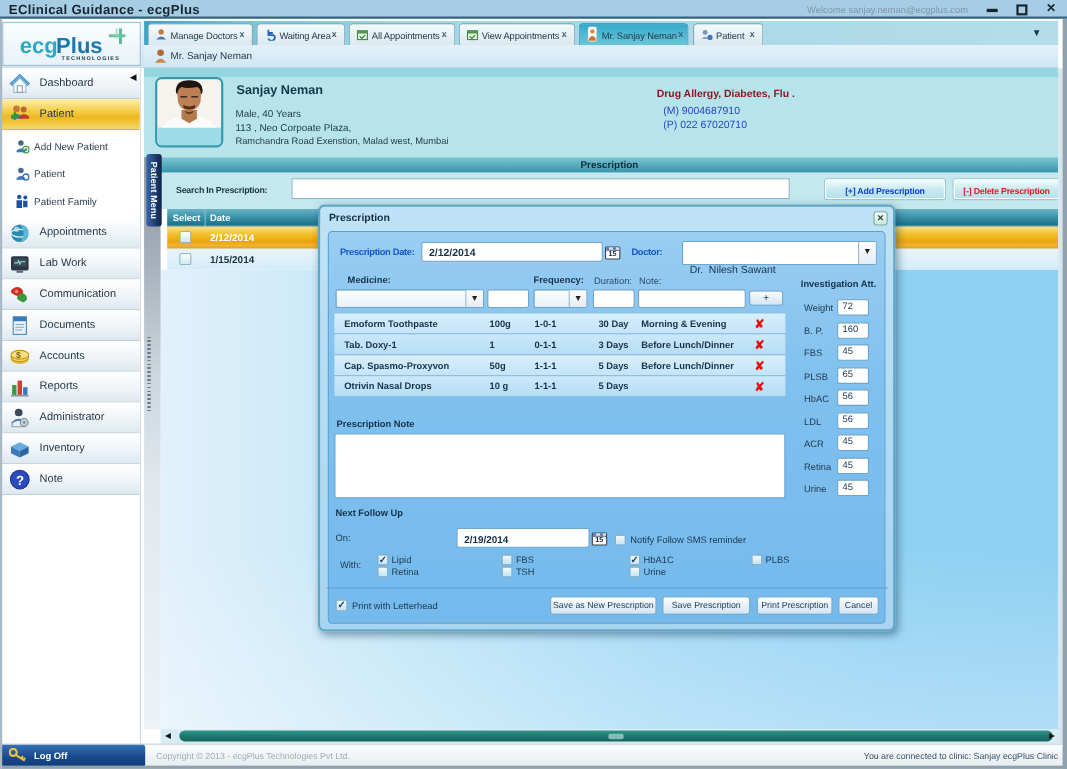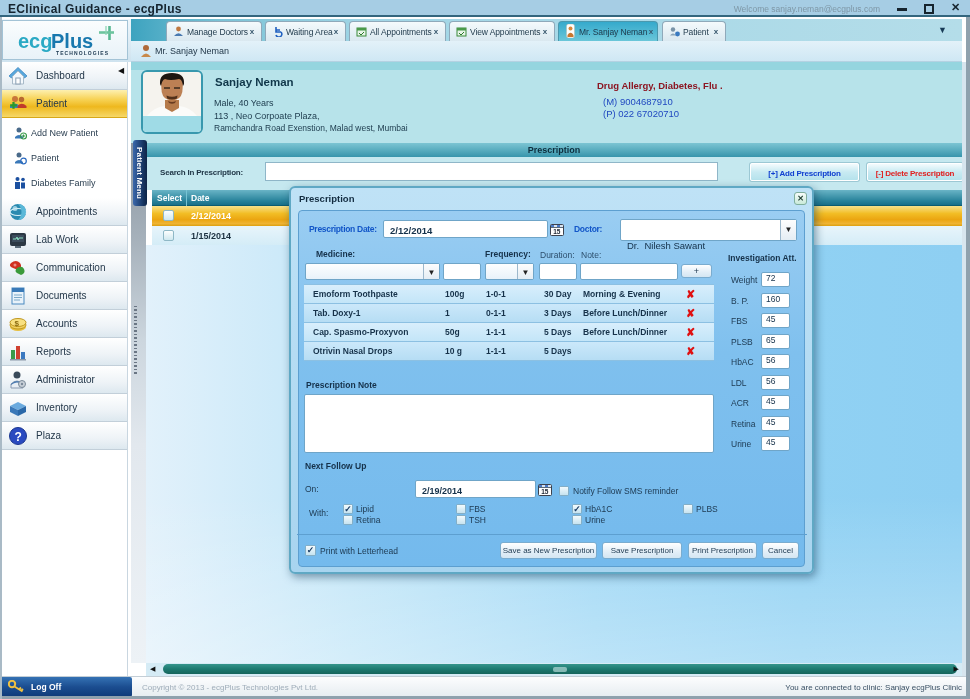--- a/index.html
+++ b/index.html
@@ -8,21 +8,21 @@
 .abs { position:absolute; }
 
 #titlebar { left:0; top:0; width:970px; height:17px; background:#a6cde4; border-bottom:2px solid #33667e; }
 #title-text { left:8px; top:2px; font-size:12px; font-weight:bold; color:#15242f; letter-spacing:0.3px; }
 #welcome { right:90px; top:4px; font-size:8.5px; color:#7e97a6; }
 
 #logo-zone { left:0; top:19px; width:131px; height:43px; background:linear-gradient(#eef6fb,#cfe3ef);text-align:right; }
 #logo-box { left:2px; top:1px; width:126px; height:40px; background:linear-gradient(#fafdfe,#e8f2f8); border:1px solid #a3c3d6; }
 
 #tabstrip { left:131px; top:19px; width:831px; height:22px; background:linear-gradient(90deg,#3da3bf 0,#7cc3d6 90px,#a2d6e6 240px,#b4dde9 100%); }
-.tab { position:absolute; top:2px; height:38px; white-space:nowrap; background:linear-gradient(#f4fafc,#d8e7ef 55%,#c6dbe7); border:1px solid #8fa9ba; border-bottom:none; border-radius:4px 4px 0 0; font-size:8.5px; color:#1d3749; letter-spacing:-0.1px; white-space:nowrap;margin-left:32px; }
+.tab { position:absolute; top:2px; height:38px; white-space:nowrap; background:linear-gradient(#f4fafc,#d8e7ef 55%,#c6dbe7); border:1px solid #8fa9ba; border-bottom:none; border-radius:4px 4px 0 0; font-size:8.5px; color:#1d3749; letter-spacing:-0.1px; white-space:nowrap; }
 .tab .tx { position:absolute; top:5px; }
 .tab .cl { position:absolute; top:5px; right:7px; font-size:8px; color:#39586e; font-weight:bold; }
 .tab.sel { background:linear-gradient(#35aacc,#6ec8da 55%,#a4e2ee); border-color:#4a98ae; }
 .ticon { position:absolute; left:6px; top:4px; width:11px; height:11px; }
 #tab-arrow { right:14px; top:6px; font-size:9px; color:#173a55; }
 
 #breadcrumb { left:131px; top:41px; width:831px; height:21px; background:linear-gradient(#e3f1f9,#cfe7f4); border-bottom:1px solid #b4d2e2; }
 #breadcrumb .tx { position:absolute; left:24px; top:5px; font-size:9px; color:#22384a; }
 
 #sidebar { left:0; top:62px; width:128px; height:614px; background:#fff; border-right:1px solid #c9d6e0; }
@@ -212,21 +212,21 @@
       </svg>
       <span class="tx">Patient</span>
     </div>
  <div class="smi" style="top:172px;">
       <svg class="ic" viewBox="0 0 14 14">
         <circle cx="4.5" cy="3" r="2" fill="#1c50a0"></circle>
         <path d="M2 6 h5 l0 7 h-5 z" fill="#1c50a0"></path>
         <circle cx="10" cy="3.5" r="1.8" fill="#1c50a0"></circle>
         <path d="M8 6.5 h4 l0 6 h-4 z" fill="#1c50a0"></path>
       </svg>
-      <span class="tx">Diabetes Family</span>
+      <span class="tx">Patient Family</span>
     </div>
  <div class="mi" style="top:198px;">
       <svg class="ic" viewBox="0 0 20 20">
         <circle cx="10" cy="10" r="8" fill="#2a8ab0"></circle>
         <ellipse cx="10" cy="10" rx="8" ry="3.5" fill="none" stroke="#d8f0f8" stroke-width="1.2"></ellipse>
         <path d="M10 2 a8 8 0 0 1 0 16 a11 11 0 0 0 0 -16" fill="#5ab8d8"></path>
         <circle cx="7" cy="6.5" r="2.5" fill="#cfeef8" opacity="0.7"></circle>
       </svg>
       <span class="tx">Appointments</span>
     </div>
@@ -290,21 +290,21 @@
         <path d="M18 8 v6 l-8 4 v-6 z" fill="#2a68a8"></path>
       </svg>
       <span class="tx">Inventory</span>
     </div>
  <div class="mi" style="top:422px;">
       <svg class="ic" viewBox="0 0 20 20">
         <circle cx="10" cy="10" r="8.5" fill="#2a4ac0"></circle>
         <circle cx="10" cy="10" r="8.5" fill="none" stroke="#1a3690"></circle>
         <text x="6.5" y="14.5" font-size="12" font-weight="bold" fill="#fff">?</text>
       </svg>
-      <span class="tx">Plaza</span>
+      <span class="tx">Note</span>
     </div>
 </div>
 <div class="abs" id="collapse-arrow">◀</div>
 
 <div class="abs" id="pat-header"></div>
 <div class="abs" id="pat-header-top"></div>
 <div class="abs" id="content-bg"></div>
 <div class="abs" id="photo-frame">
 <svg width="58" height="60" viewBox="0 0 58 60" style="border-radius:4px">
 <rect x="0" y="0" width="58" height="60" fill="#f5f3ee"></rect>

